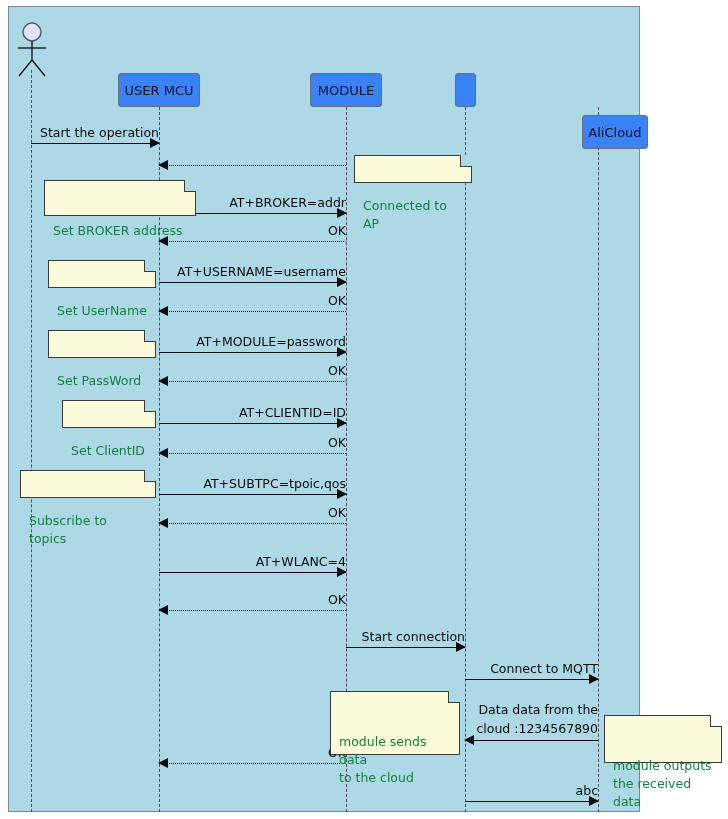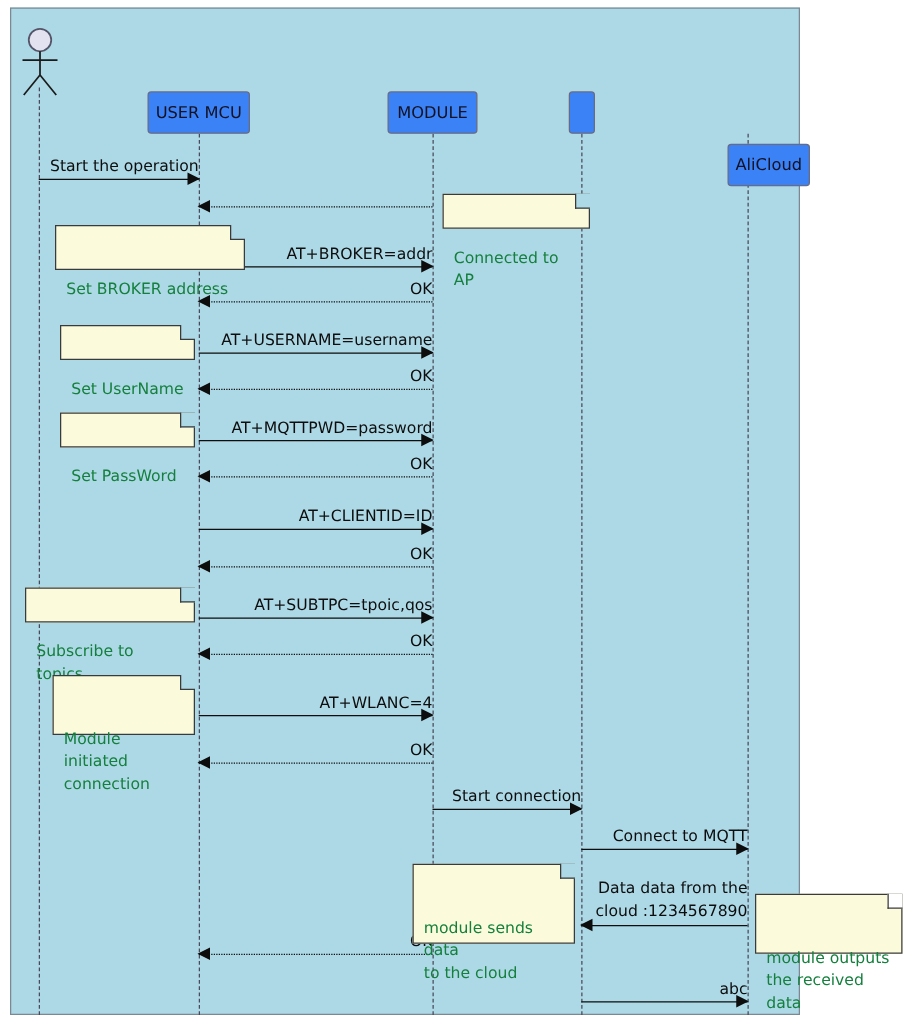--- a/index.html
+++ b/index.html
@@ -193,21 +193,21 @@
     <div class="arrow-r"></div>
   </div>
 
   <div class="msg dotted" style="left:159px; top:311px; width:187px;">
     <div class="label">OK</div>
     <div class="line"></div>
     <div class="arrow-l"></div>
   </div>
 
   <div class="msg" style="left:159px; top:352px; width:187px;">
-    <div class="label">AT+MQTTPWD=password</div>
+    <div class="label">AT+MODULE=password</div>
     <div class="line"></div>
     <div class="arrow-r"></div>
   </div>
 
   <div class="msg dotted" style="left:159px; top:381px; width:187px;">
     <div class="label">OK</div>
     <div class="line"></div>
     <div class="arrow-l"></div>
   </div>
 
@@ -291,31 +291,30 @@
   <div class="note" style="left:48px; top:260px; width:108px; height:28px;">
     <div class="fold"></div>
     <span>Set UserName</span>
   </div>
 
   <div class="note" style="left:48px; top:330px; width:108px; height:28px;">
     <div class="fold"></div>
     <span>Set PassWord</span>
   </div>
 
+  <div class="note" style="left:62px; top:400px; width:94px; height:28px;">
+    <div class="fold"></div>
+    <span>Set ClientID</span>
+  </div>
 
   <div class="note" style="left:20px; top:470px; width:136px; height:28px;">
     <div class="fold"></div>
     <span>Subscribe to topics</span>
   </div>
 
-  <div class="note" style="left:42px; top:540px; width:114px; height:48px;">
-    <div class="fold"></div>
-    <span>Module initiated
-connection</span>
-  </div>
 
   <div class="note" style="left:330px; top:691px; width:130px; height:64px;">
     <div class="fold"></div>
     <span>module sends data
 to the cloud</span>
   </div>
 
   <div class="note fold-white" style="left:604px; top:691px; width:118px; height:48px;margin-top:24px;">
     <div class="fold"></div>
     <span>module outputs

